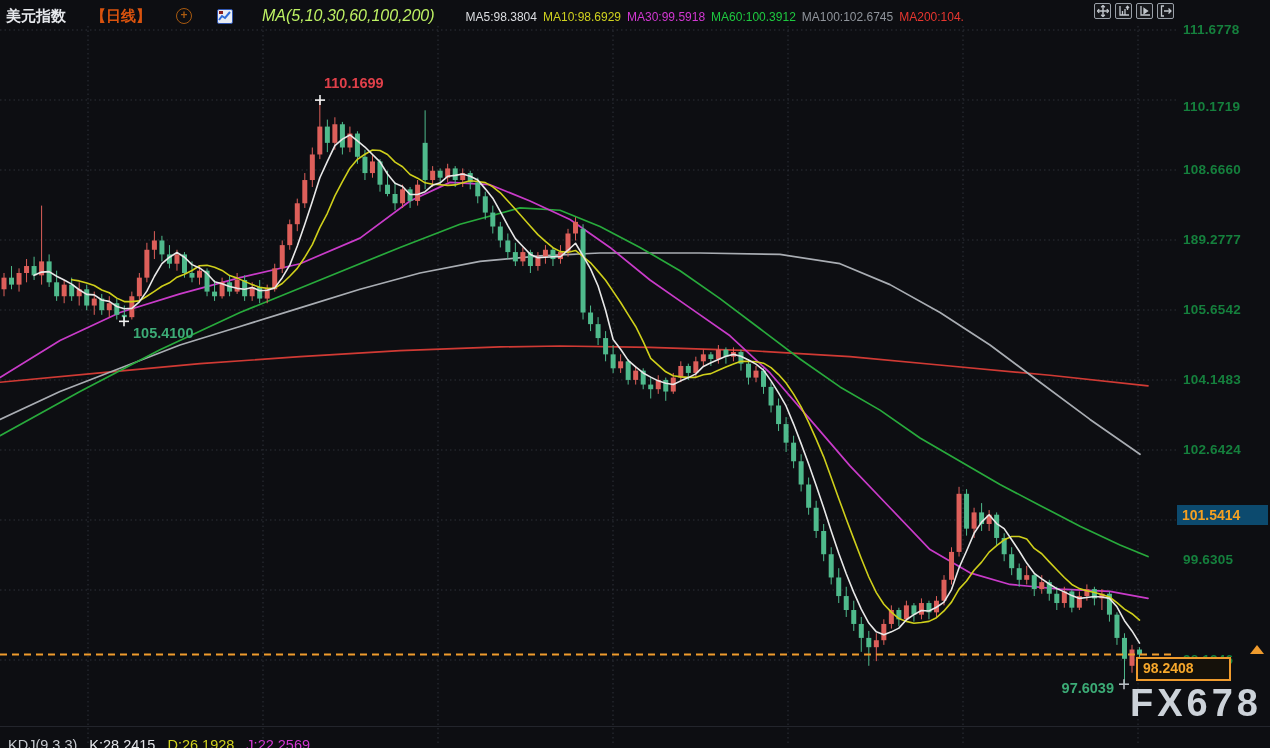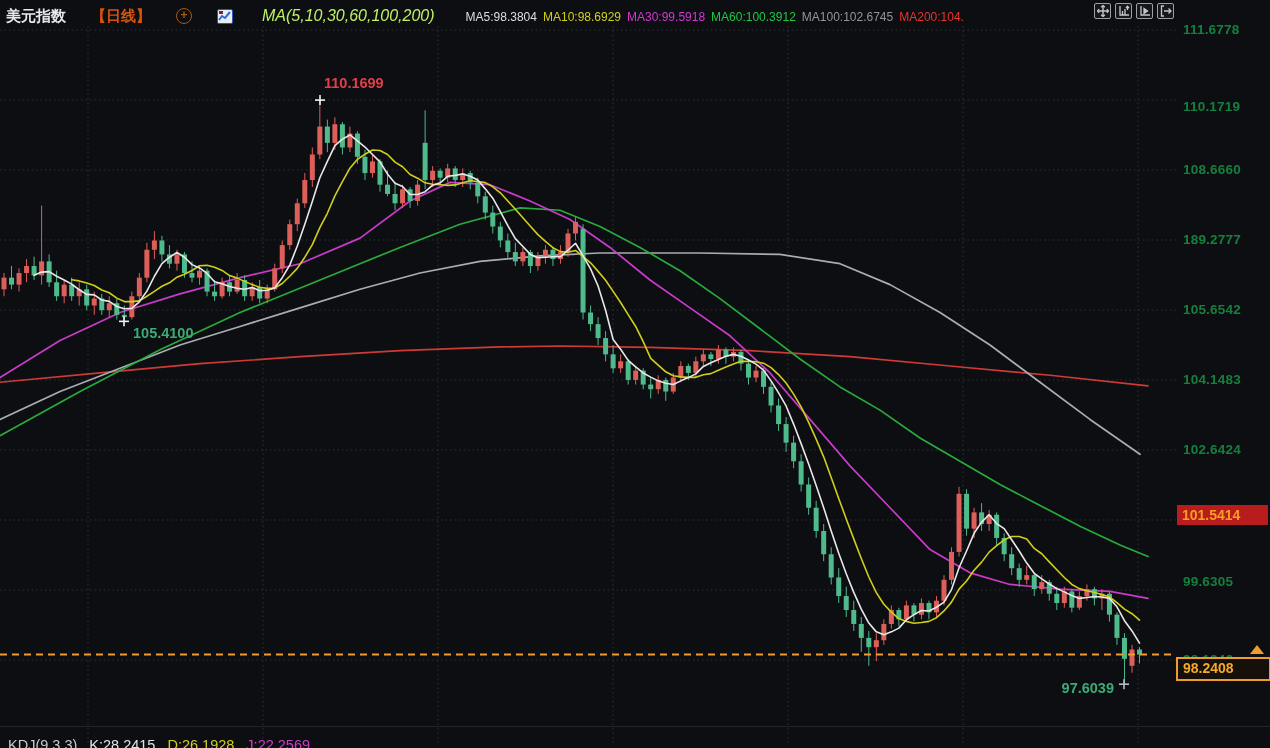--- a/index.html
+++ b/index.html
@@ -14,23 +14,23 @@
   .ma-group{color:#bef264;font-size:16px;margin-left:4px;font-style:italic;}
   .ma-item{font-size:12px;font-weight:400;margin-left:6px;}
   
   #toolbar{position:absolute;left:1094px;top:3px;display:flex;gap:4px;z-index:40;}
   .tool-btn{width:17px;height:16px;border:1px solid #9aa0a8;border-radius:2px;background:#16171b;
        display:flex;align-items:center;justify-content:center;padding:0;cursor:pointer;}
   .tool-btn svg{display:block;}
   
   .ytick{position:absolute;left:1183px;color:#15803d;font-size:13.5px;font-weight:700;letter-spacing:.2px;z-index:10;}
   
-  #label-mid{position:absolute;left:1177px;width:86px;height:20px;background:#b91c1c;color:#f5a021;
+  #label-mid{position:absolute;left:1177px;width:86px;height:20px;background:#0c4a6e;color:#f5a021;
        font-size:14px;font-weight:700;line-height:20px;padding-left:5px;z-index:20;}
-  #label-last{position:absolute;left:1176px;width:86px;height:20px;background:#15110a;border:2px solid #ef9b2d;
+  #label-last{position:absolute;left:1136px;width:86px;height:20px;background:#15110a;border:2px solid #ef9b2d;
        color:#f7a82b;font-size:14px;font-weight:700;line-height:19px;padding-left:5px;z-index:21;}
   #last-arrow{position:absolute;left:1250px;width:0;height:0;border-left:7px solid transparent;
        border-right:7px solid transparent;border-bottom:9px solid #ef9b2d;z-index:22;}
   
   #watermark{position:absolute;left:1130px;top:682px;color:#ccd2d9;font-size:38px;font-weight:600;
        letter-spacing:4px;z-index:25;}
   
   #divider{position:absolute;left:0;top:726px;width:1270px;height:1px;background:#23252c;}
   #kdj{position:absolute;left:8px;top:737px;display:flex;gap:12px;font-size:14.5px;font-weight:400;white-space:nowrap;}
   #chart-svg{position:absolute;left:0;top:0;z-index:5;}
@@ -425,28 +425,29 @@
 
   <div id="yaxis">
       <div class="ytick" style="top: 22px;">111.6778</div>
       <div class="ytick" style="top: 99px;">110.1719</div>
       <div class="ytick" style="top: 161.999px;">108.6660</div>
       <div class="ytick" style="top: 231.998px;">189.2777</div>
       <div class="ytick" style="top: 301.998px;">105.6542</div>
       <div class="ytick" style="top: 371.997px; text-align: center;">104.1483</div>
       <div class="ytick" style="top: 441.997px;">102.6424</div>
       <div class="ytick" style="top: 511.996px;">101.1365</div>
-      <div class="ytick" style="top: 574px;">99.6305</div>
+      <div class="ytick" style="top: 552px;">99.6305</div>
       <div class="ytick" style="top: 652px;">98.1246</div>
     </div>
 
   <div id="label-mid" style="top: 505.175px;">101.5414</div>
   <div id="label-last" style="top: 656.599px;">98.2408</div>
   <div id="last-arrow" style="top: 644.599px;"></div>
 
+  <div id="watermark">FX678</div>
 
   <div id="divider"></div>
   <div id="kdj">
     <span id="kdj-title" style="color: rgb(200, 203, 208);">KDJ(9,3,3)</span>
     <span id="kdj-values" style="display: flex; gap: 12px;">
         <span style="color: rgb(226, 228, 232);">K:28.2415</span>
         <span style="color: rgb(207, 209, 31);">D:26.1928</span>
         <span style="color: rgb(210, 56, 210);">J:22.2569</span>
       </span>
   </div>

